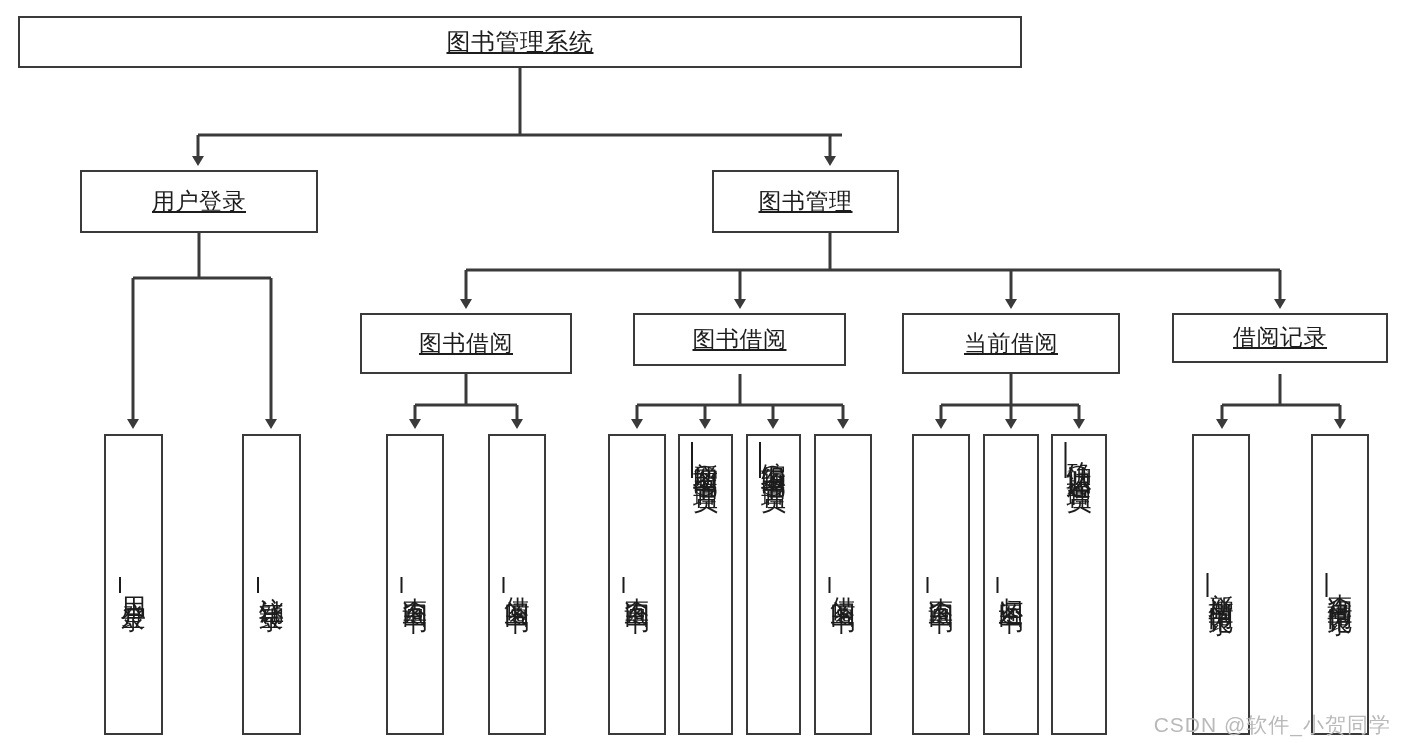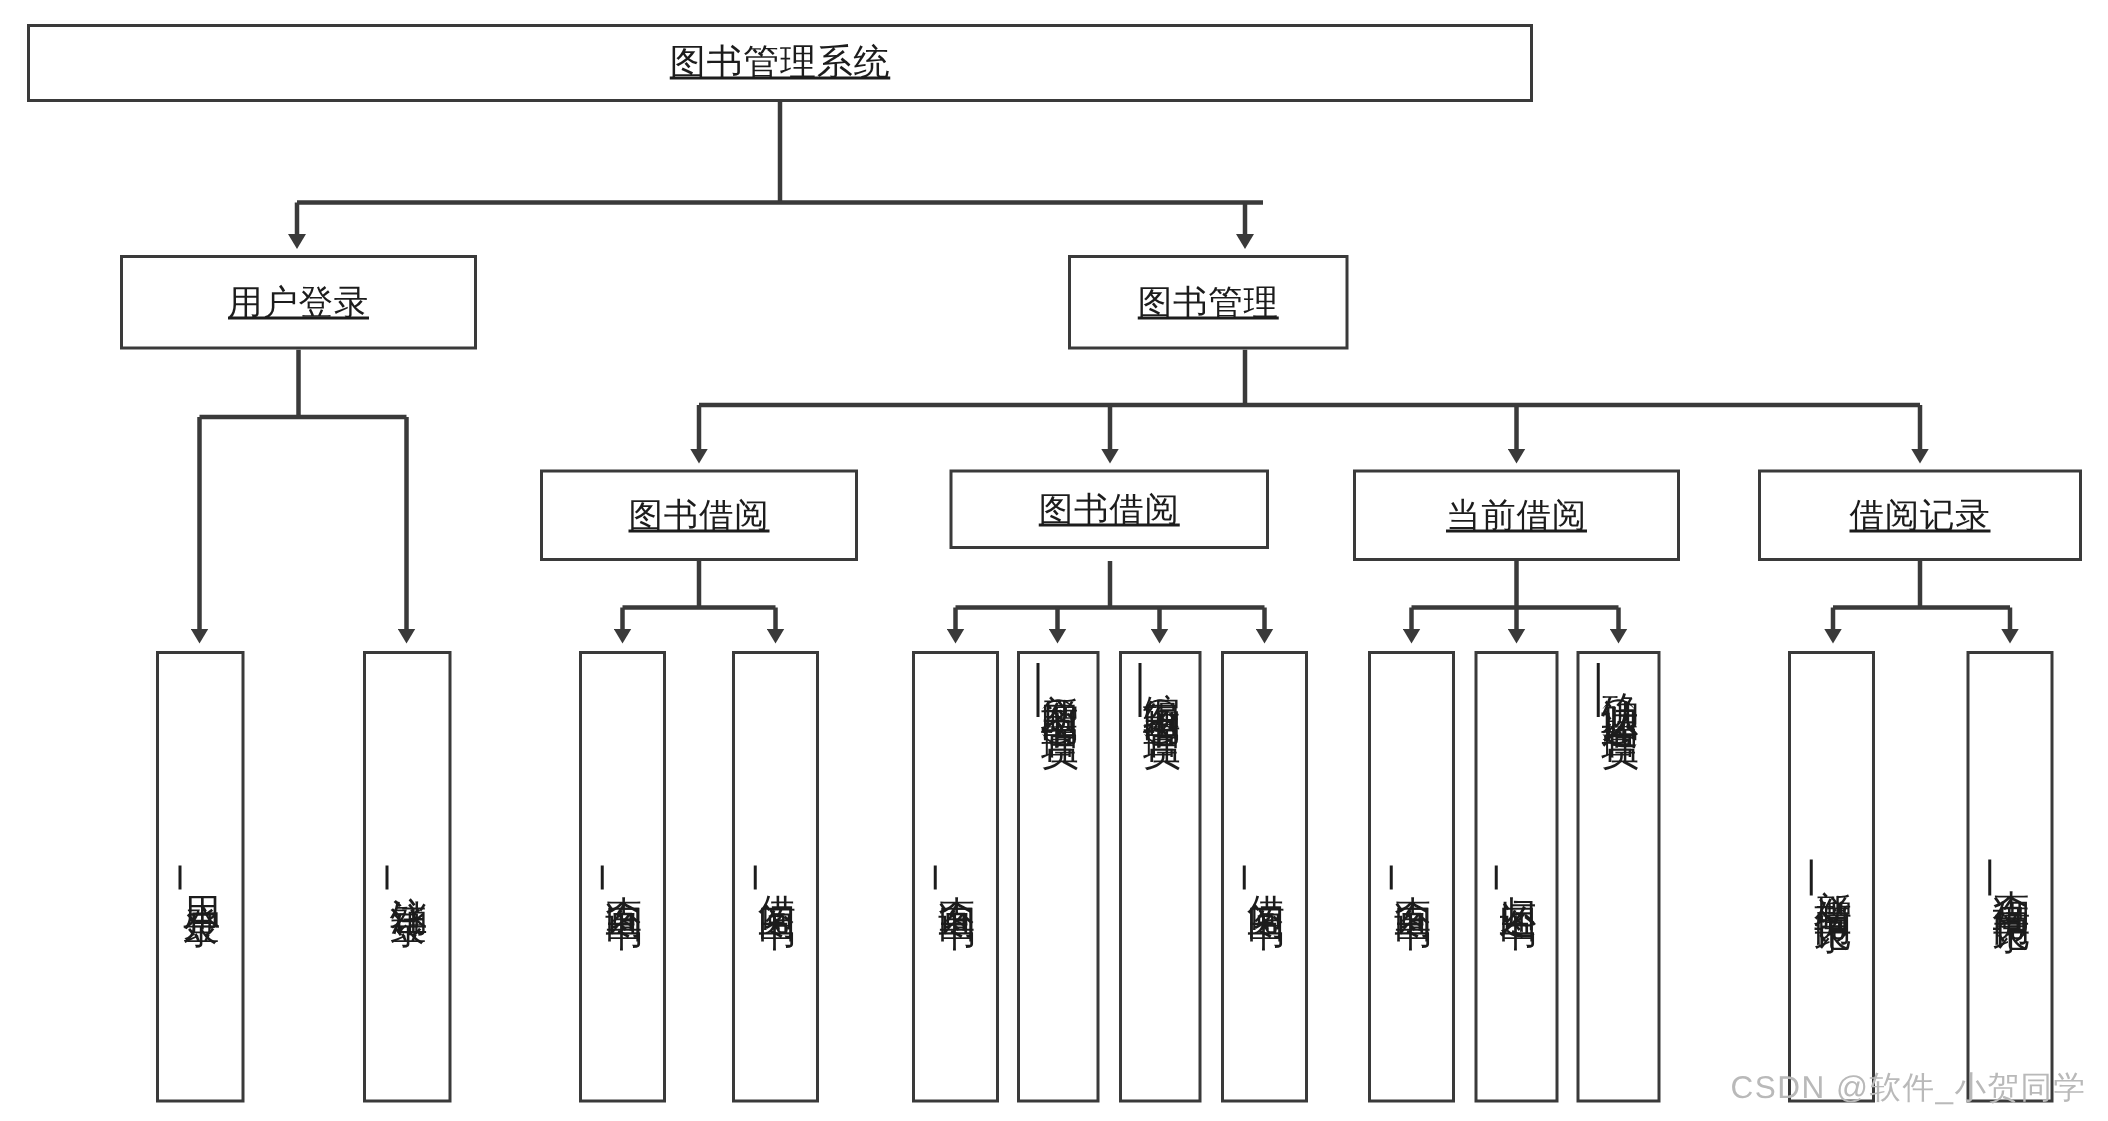--- a/index.html
+++ b/index.html
@@ -150,21 +150,21 @@
 
   <div class="node horiz" style="left:360px; top:313px; width:212px; height:61px;">
     <span class="node-label">图书借阅</span>
   </div>
   <div class="node horiz" style="left:633px; top:313px; width:213px; height:53px;">
     <span class="node-label">图书借阅</span>
   </div>
   <div class="node horiz" style="left:902px; top:313px; width:218px; height:61px;">
     <span class="node-label">当前借阅</span>
   </div>
-  <div class="node horiz" style="left:1172px; top:313px; width:216px; height:61px;">
+  <div class="node horiz" style="left:1172px; top:313px; width:216px; height:50px;">
     <span class="node-label">借阅记录</span>
   </div>
 
   <div class="node vert centered" style="left:104px; top:434px; width:59px; height:301px;">
     <span class="node-label">用户登录</span>
   </div>
   <div class="node vert centered" style="left:242px; top:434px; width:59px; height:301px;">
     <span class="node-label">注销登录</span>
   </div>
 

